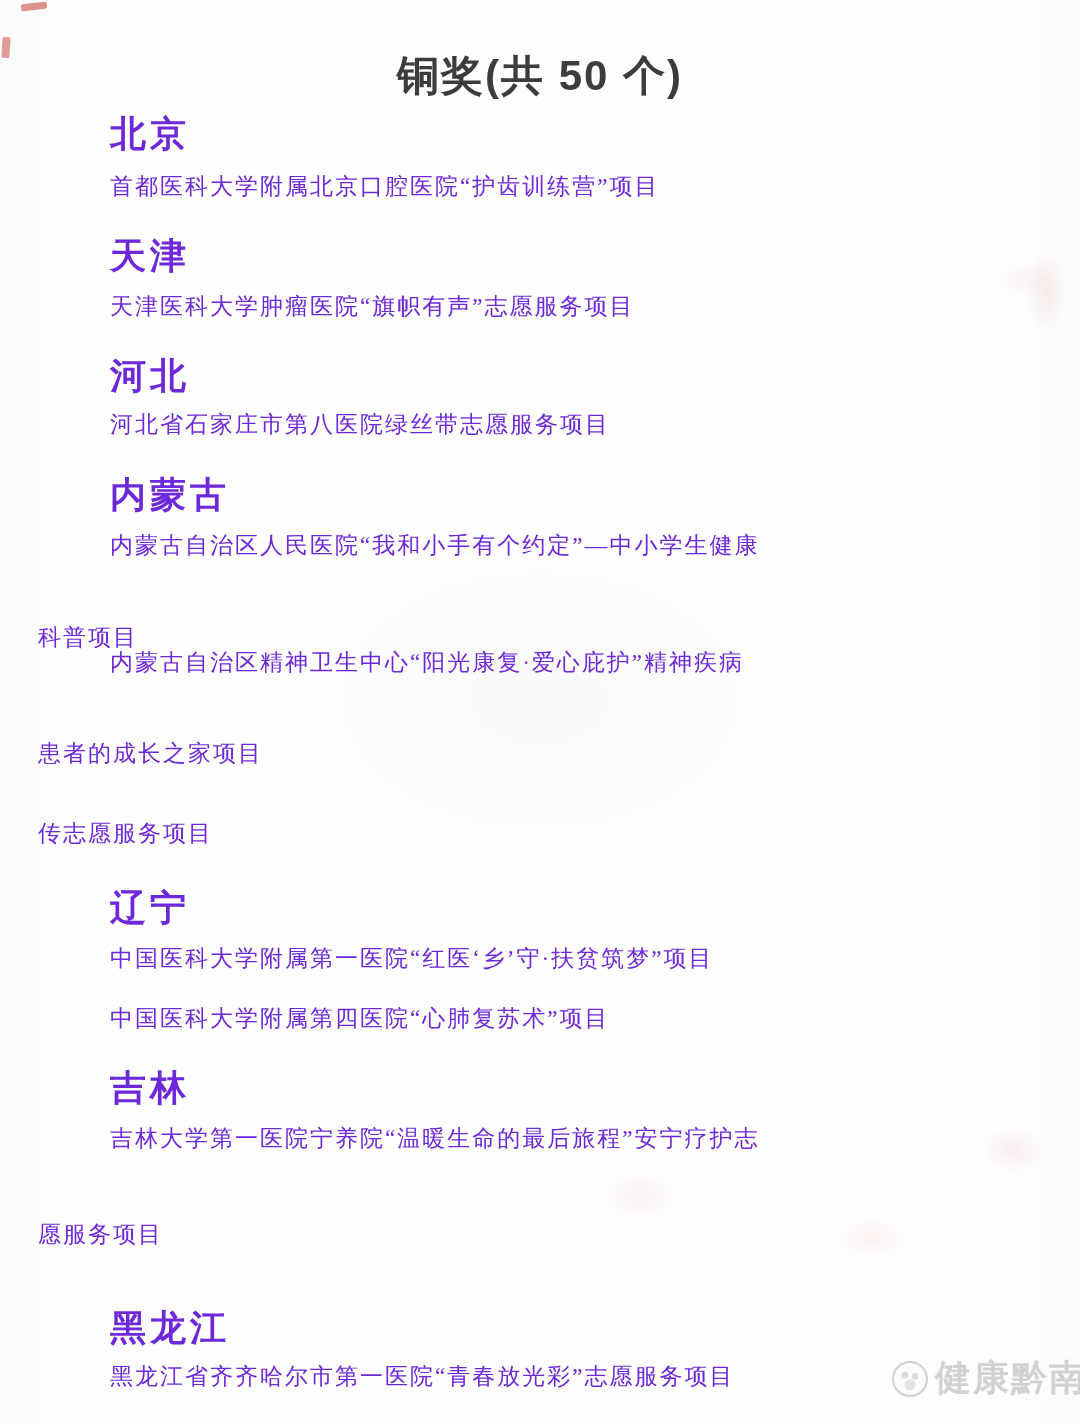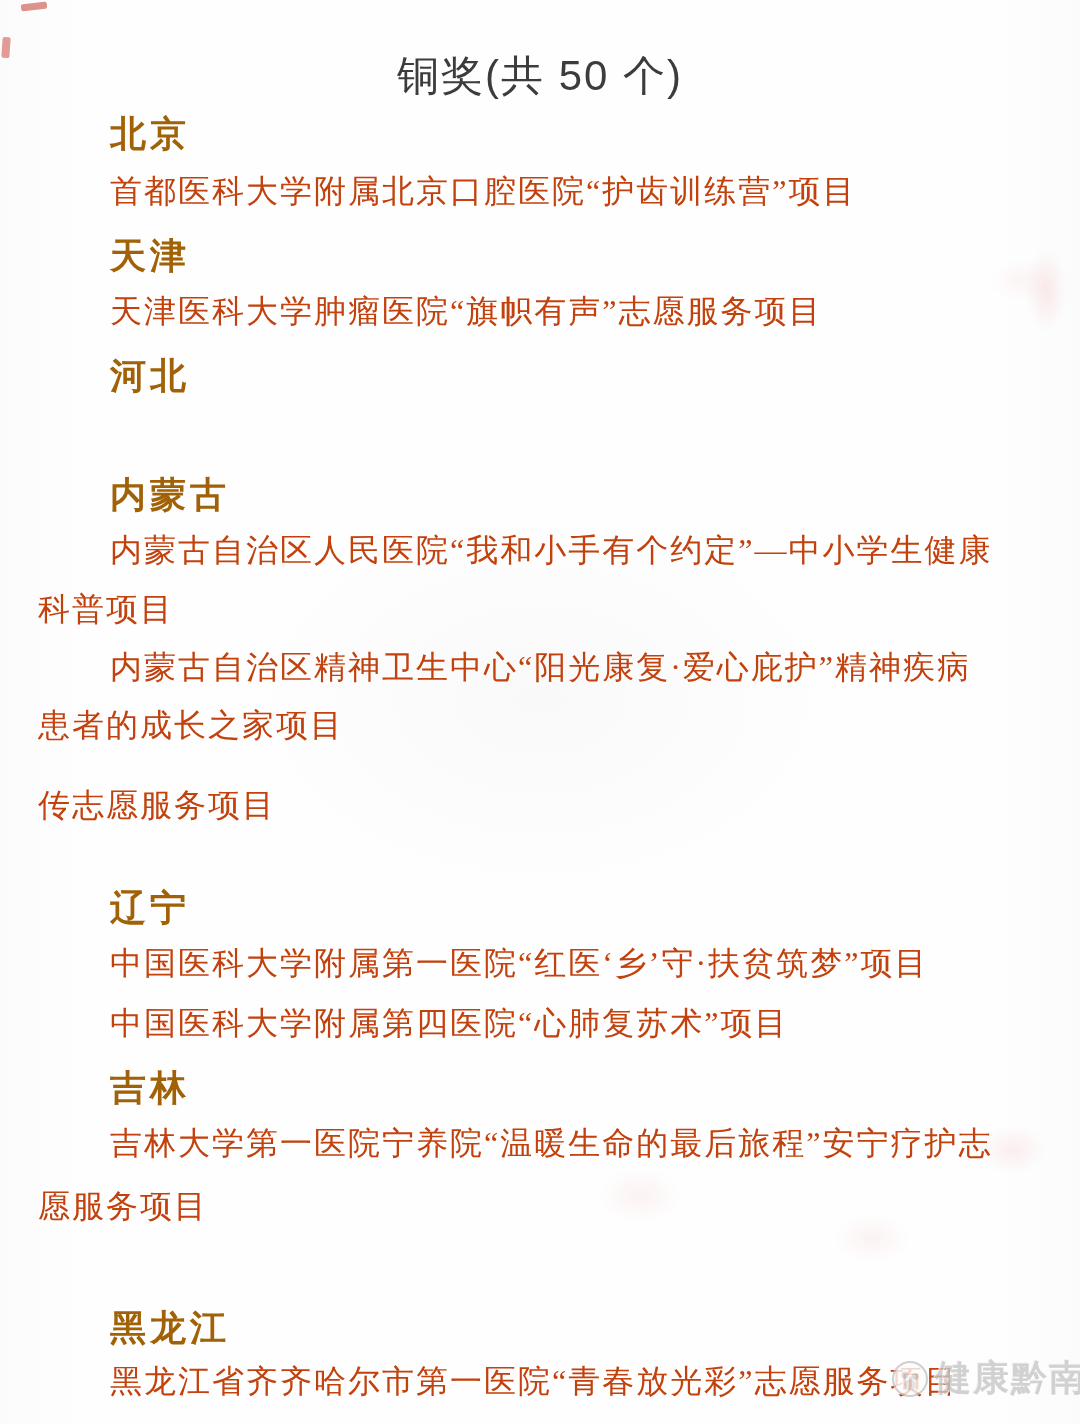--- a/index.html
+++ b/index.html
@@ -39,46 +39,46 @@
     background: rgba(195,59,46,0.50); transform: rotate(4deg); border-radius: 2px;
   }
 
   .title {
     position: absolute;
     top: 48px;
     left: 0;
     width: 100%;
     text-align: center;
     font-family: "Liberation Sans", sans-serif;
-    font-weight: normal;
+    font-weight: bold;
     font-size: 42px;
     letter-spacing: 2px;
     color: #3c3c3c;
     white-space: nowrap;
   }
 
   .line {
     position: absolute;
     left: 110px;
     white-space: nowrap;
     line-height: 1.1;
   }
   .heading {
     font-family: "Liberation Sans", sans-serif;
     font-weight: bold;
     font-size: 36px;
     letter-spacing: 4px;
-    color: #a16207;
+    color: #6d28d9;
   }
   .bodyline {
-    font-size: 32px;
+    font-size: 23px;
     letter-spacing: 2px;
-    color: #c2410c;
+    color: #6d28d9;
   }
-  .cont { left: 38px; }
+  .cont { left: 38px; margin-top: 33px; }
 
   .watermark {
     position: absolute;
     left: 892px;
     top: 1354px;
     display: flex;
     align-items: center;
     gap: 7px;
     opacity: 0.8;
     pointer-events: none;
@@ -115,20 +115,21 @@
 
   <div class="title">铜奖(共 50 个)</div>
 
   <div class="line heading" style="top:114px">北京</div>
   <div class="line bodyline" style="top:174px">首都医科大学附属北京口腔医院“护齿训练营”项目</div>
 
   <div class="line heading" style="top:236px">天津</div>
   <div class="line bodyline" style="top:294px">天津医科大学肿瘤医院“旗帜有声”志愿服务项目</div>
 
   <div class="line heading" style="top:356px">河北</div>
+  <div class="line bodyline" style="top:412px">河北省石家庄市第八医院绿丝带志愿服务项目</div>
 
   <div class="line heading" style="top:475px">内蒙古</div>
   <div class="line bodyline" style="top:533px">内蒙古自治区人民医院“我和小手有个约定”—中小学生健康</div>
   <div class="line bodyline cont" style="top:592px">科普项目</div>
   <div class="line bodyline" style="top:650px">内蒙古自治区精神卫生中心“阳光康复·爱心庇护”精神疾病</div>
   <div class="line bodyline cont" style="top:708px">患者的成长之家项目</div>
   <div class="line bodyline cont" style="top:788px">传志愿服务项目</div>
 
   <div class="line heading" style="top:888px">辽宁</div>
   <div class="line bodyline" style="top:946px">中国医科大学附属第一医院“红医‘乡’守·扶贫筑梦”项目</div>

